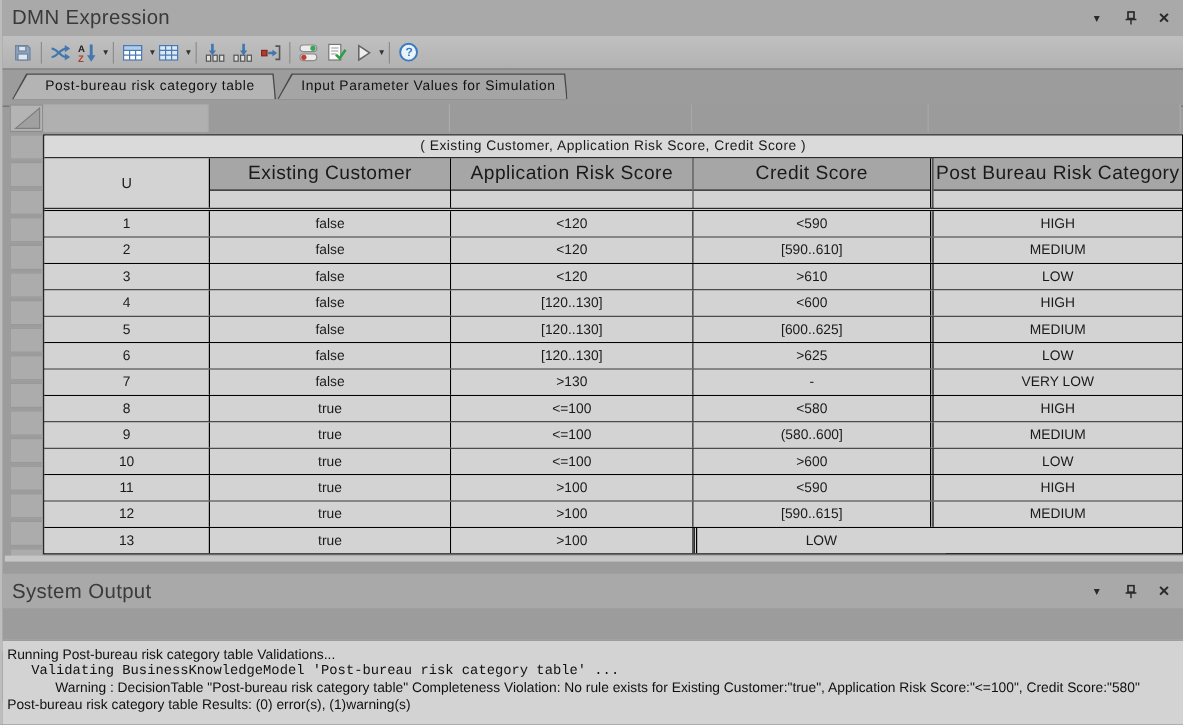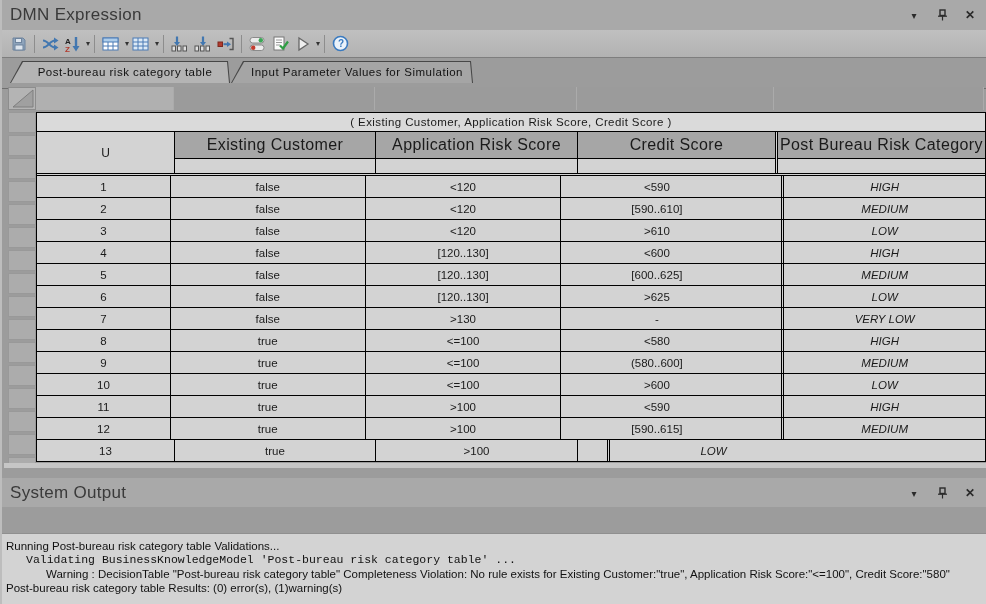--- a/index.html
+++ b/index.html
@@ -50,21 +50,21 @@
     font-size:16px;letter-spacing:0.4px;cursor:pointer;}
   .hallow{height:14px;background:#d3d3d3;cursor:pointer;}
   .col-c1{width:201px;} .col-c2{width:202px;} .col-c3{width:197px;}
   .col-out{width:210px;border-left:3px double #000;box-sizing:border-box;}
   .dt-row{display:flex;border-top:1px solid #000;}
   .dt-row:first-child{border-top:3px double #000;}
   .dt-cell{height:21px;display:flex;align-items:center;justify-content:center;font-size:11.5px;box-sizing:border-box;
     background:#d3d3d3;cursor:pointer;}
   .dt-cell.col-num{width:138px;border-right:1px solid #000;}
   .dt-cell.col-c1,.dt-cell.col-c2{border-right:1px solid #000;}
-  .dt-cell.col-out{font-style:italic;margin-left:29px;}
+  .dt-cell.col-out{}
   .grid-bottom-strip{position:absolute;left:2px;top:463px;width:982px;height:5px;background:#c6c6c6;}
   
   .so-titlebar{top:478px;height:29px;}
   .so-strip{position:absolute;left:0;right:0;top:507px;height:40px;background:#6e6e6e;margin-top:37px;}
   .so-tabs{position:absolute;left:10px;top:0;height:100%;display:flex;gap:22px;align-items:center;}
   .so-tab{font-size:11.5px;color:#f0f0f0;letter-spacing:0.4px;cursor:pointer;}
   .so-tab.active{color:#a9c4e0;}
   .so-notch{position:absolute;left:128px;bottom:0;width:0;height:0;
     border-left:8px solid transparent;border-right:8px solid transparent;border-bottom:8px solid #c9c9c9;}
   .so-scrollbar{position:absolute;left:498px;top:4px;width:474px;height:18px;display:flex;align-items:center;}

